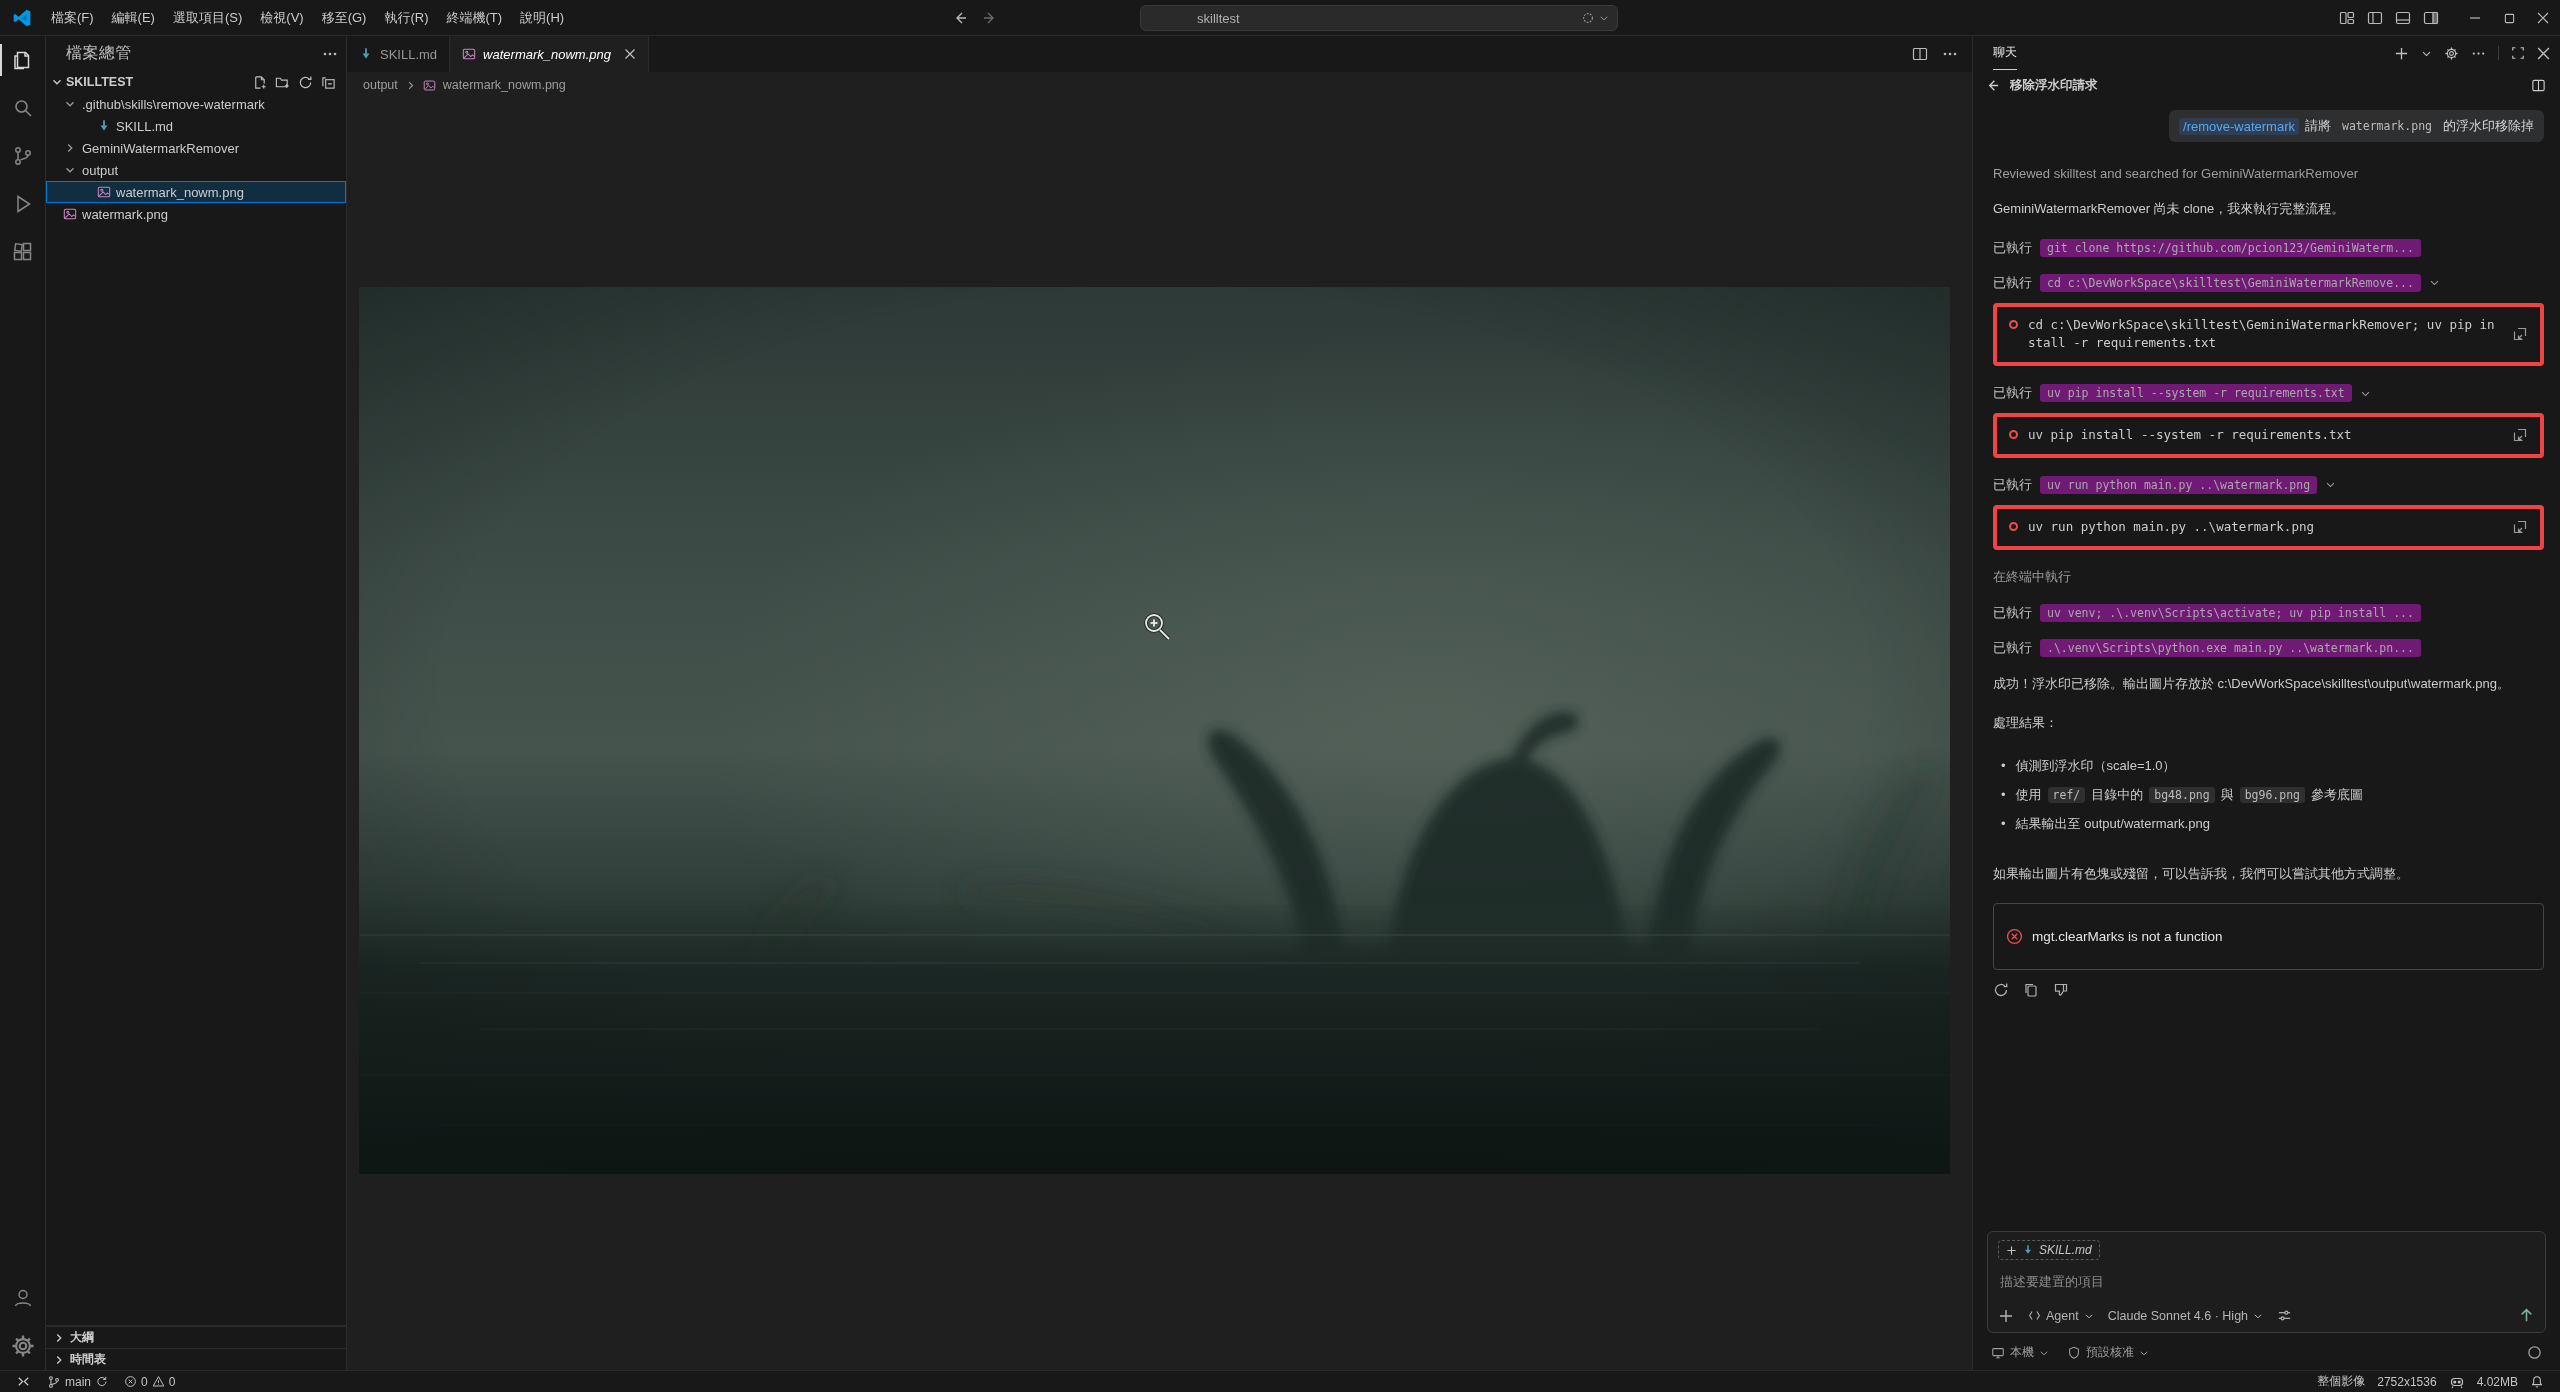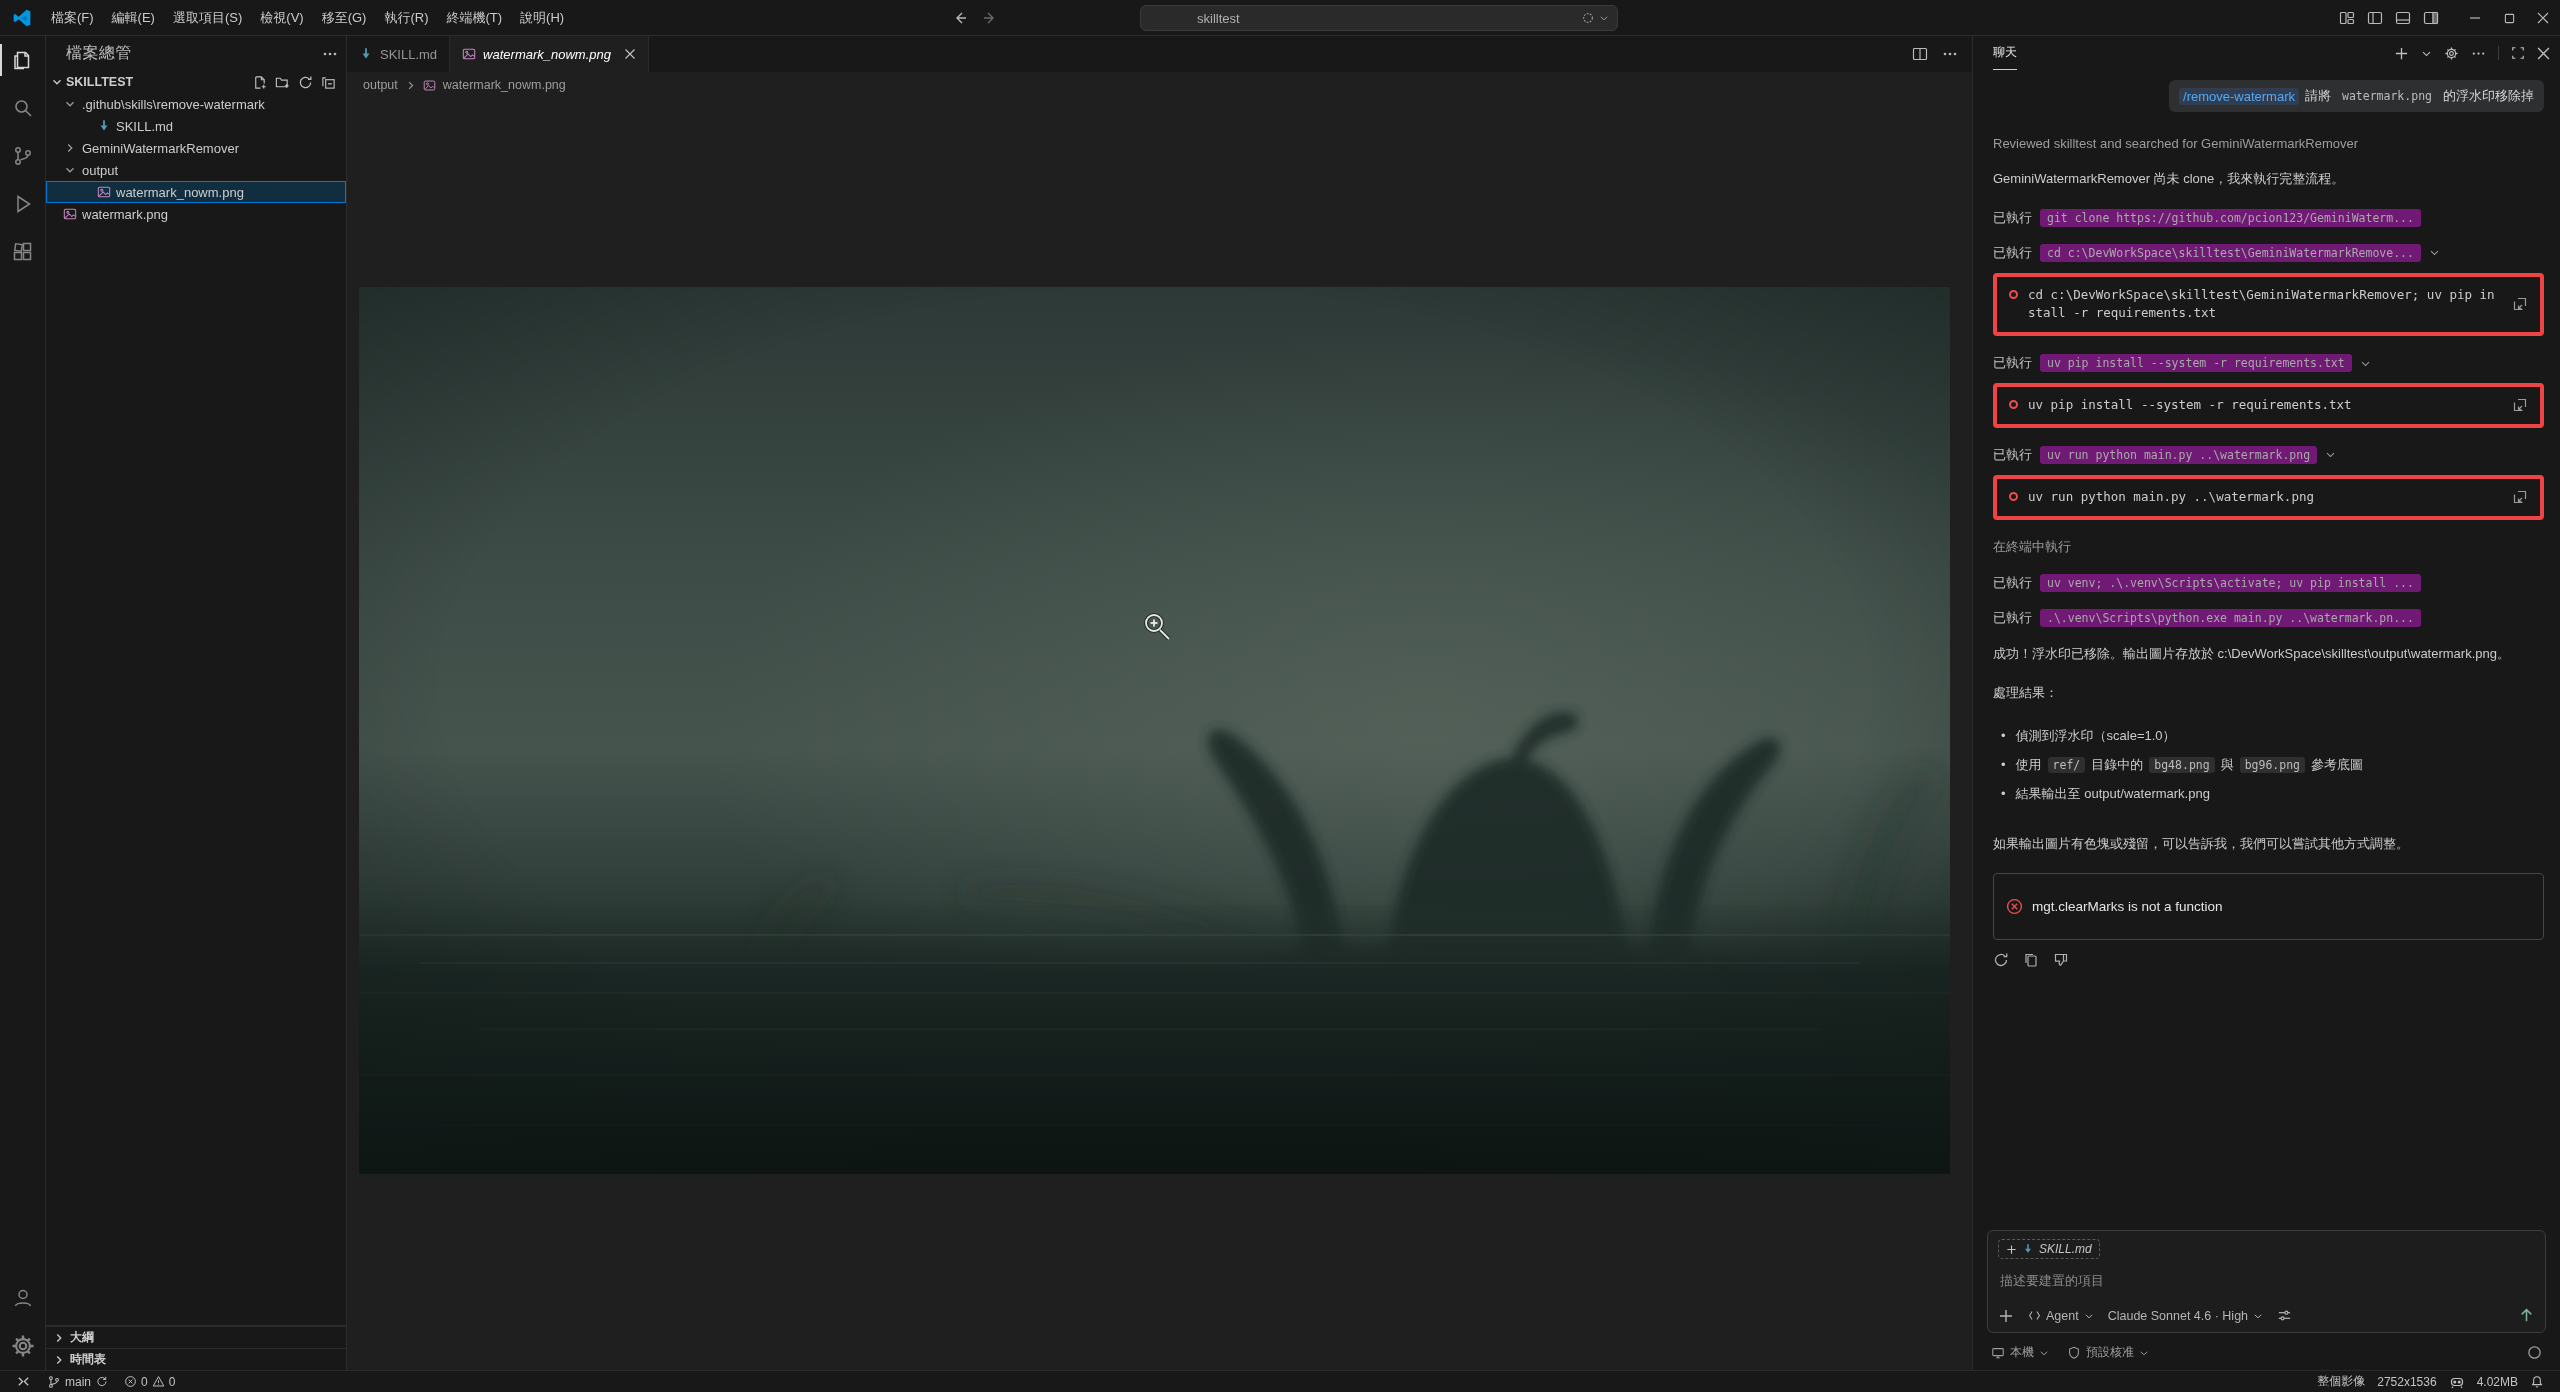--- a/index.html
+++ b/index.html
@@ -82,21 +82,21 @@
   .bullets { margin:0 0 20px 8px; }
   .bullet { display:flex; gap:10px; font-size:13px; color:#cccccc; margin-bottom:11px; align-items:baseline; }
   .bullet::before { content:"•"; color:#cccccc; }
   .error-box { border:1px solid #454545; border-radius:4px; padding:24px 12px; display:flex; align-items:center; gap:9px; font-size:13.5px; color:#e4e4e4; margin-bottom:12px; }
   .chat-actions { display:flex; gap:14px; color:#b0b0b0; margin-bottom:8px; }
 
   .chat-input-wrap { padding:6px 14px 4px 14px; }
   .chat-input { border:1px solid #3c3c3c; border-radius:6px; background:#1d1d1d; padding:8px 10px 8px 10px; }
   .ctx-chip { display:inline-flex; align-items:center; gap:5px; border:1px dashed #5a5a5a; border-radius:4px; padding:2px 7px; font-size:12px; color:#c5c5c5; }
   .ctx-chip .fname { font-style:italic; }
-  .chat-input input { display:block; width:100%; background:transparent; border:none; outline:none; color:#ef4444; font-size:13px; margin:14px 0 18px 2px; font-family:Liberation Serif, serif; }
+  .chat-input input { display:block; width:100%; background:transparent; border:none; outline:none; color:#ef4444; font-size:13px; margin:14px 0 18px 2px; font-family:Liberation Sans, sans-serif; }
   .chat-input input::placeholder { color:#8a8a8a; }
   .input-toolbar { display:flex; align-items:center; gap:14px; color:#b5b5b5; font-size:12.5px; }
   .tool-group { display:flex; align-items:center; gap:5px; }
   .send-btn { margin-left:auto; color:#7fae96; display:flex; }
   .chat-footer { display:flex; align-items:center; gap:18px; padding:7px 18px 9px 18px; color:#9d9d9d; font-size:12px; }
   .chat-footer .grow { flex:1; }
 
   
   #statusbar { position:absolute; left:0; bottom:0; width:2560px; height:22px; background:#181818; border-top:1px solid #2b2b2b; display:flex; align-items:center; font-size:12px; color:#c3c3c3; padding:0 10px; gap:4px; }
   .sb-item { display:flex; align-items:center; gap:4px; padding:0 6px; height:22px; }
@@ -546,20 +546,35 @@
               </svg>
             </span>
           <span class="icon">
               <svg width="13" height="13" viewBox="0 0 12 12" stroke="currentColor" stroke-width="1.2">
                 <path d="M1 1l10 10M11 1 1 11"></path>
               </svg>
             </span>
         </span>
       </div>
 
+      <div class="thread-row">
+        <span class="icon">
+            <svg width="15" height="15" viewBox="0 0 16 16" fill="none" stroke="currentColor" stroke-width="1.4">
+              <path d="M10 3 5 8l5 5M5 8h9"></path>
+            </svg>
+          </span>
+        <span class="thread-title">移除浮水印請求</span>
+        <span class="grow"></span>
+        <span class="icon">
+            <svg width="15" height="15" viewBox="0 0 16 16" fill="none" stroke="currentColor" stroke-width="1.2">
+              <rect x="2" y="2.5" width="12" height="11" rx="1.5"></rect>
+              <line x1="8" y1="2.5" x2="8" y2="13.5"></line>
+            </svg>
+          </span>
+      </div>
 
       <div class="chat-scroll">
         <div class="bubble">
           <span class="slash-chip">/remove-watermark</span>
           <span>請將</span>
           <span class="code-inline">watermark.png</span>
           <span>的浮水印移除掉</span>
         </div>
 
         <div class="muted-line">Reviewed skilltest and searched for GeminiWatermarkRemover</div>

